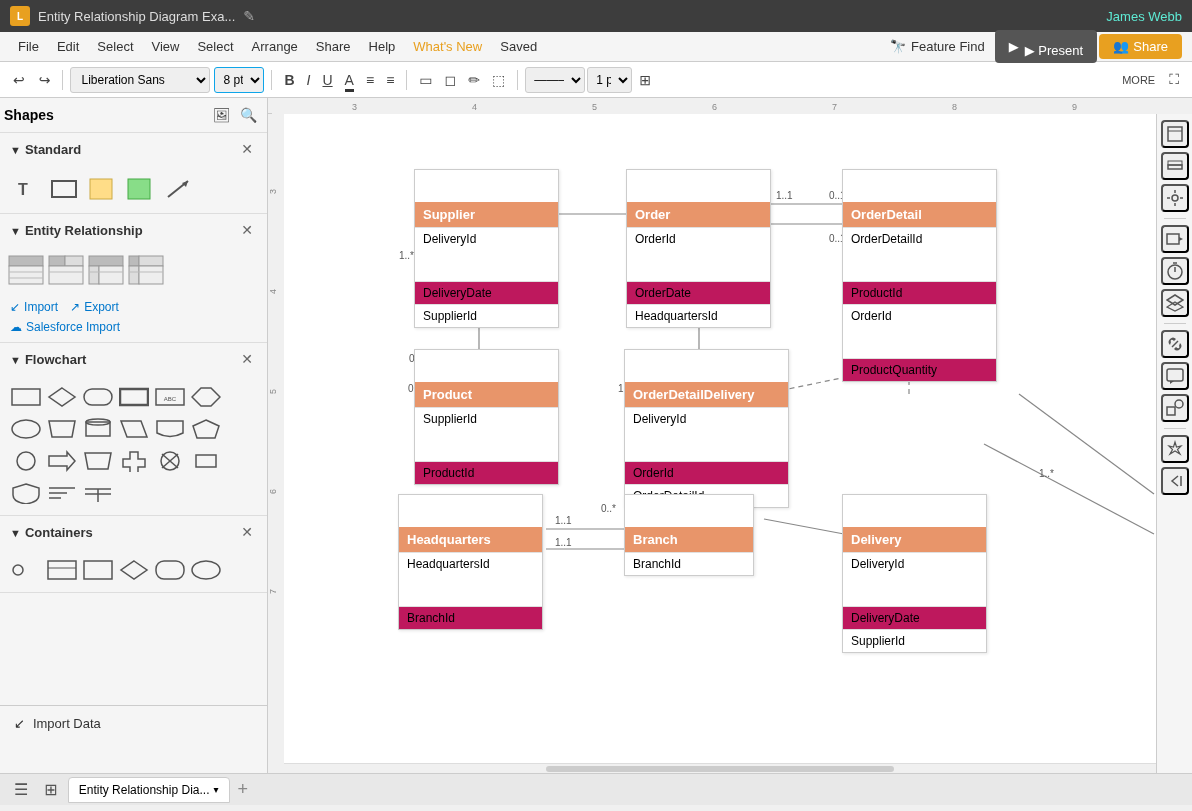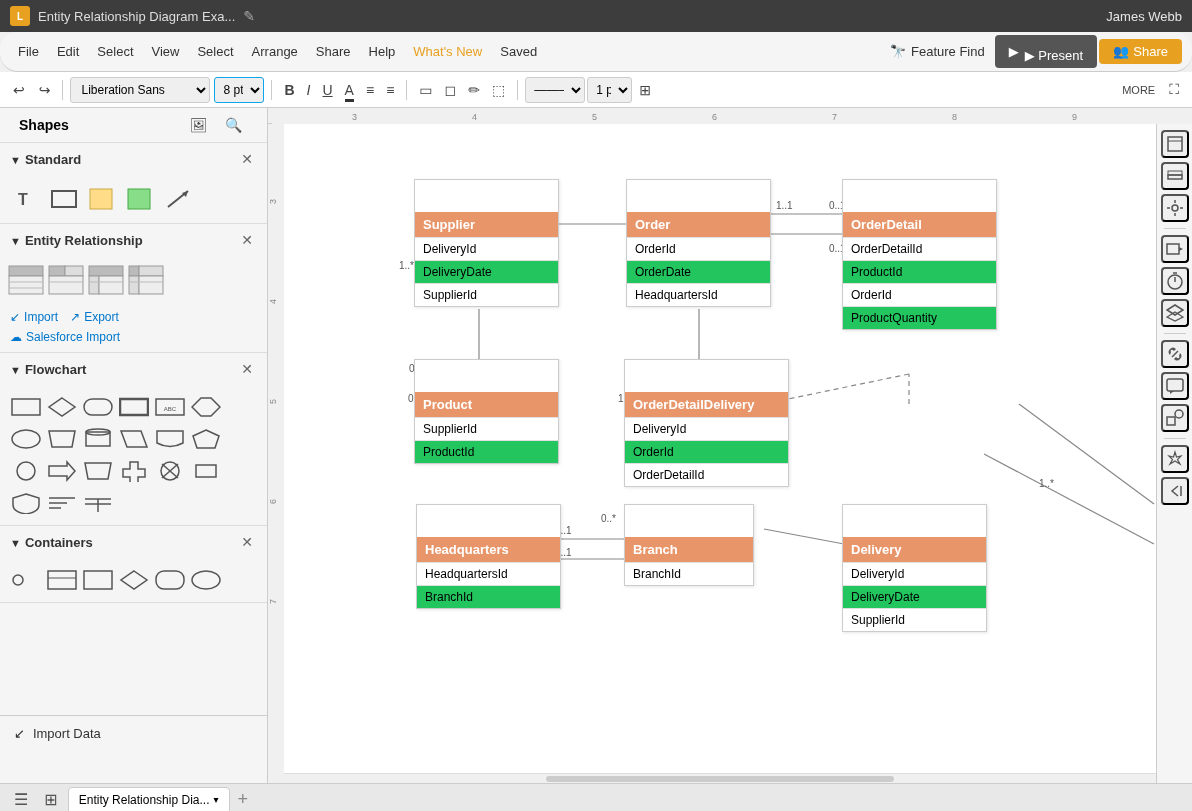--- a/index.html
+++ b/index.html
@@ -7,26 +7,26 @@
 
     
     #title-bar {
       display: flex; align-items: center; background: #3d3d3d; color: #fff;
       height: 32px; padding: 0 10px; gap: 8px;
     }
     #title-bar .app-icon { width: 20px; height: 20px; background: #e8a020; border-radius: 3px; display: flex; align-items: center; justify-content: center; font-size: 10px; color: white; font-weight: bold; }
     #title-bar .title-text { font-size: 13px; color: #ddd; }
     #title-bar .edit-icon { color: #aaa; font-size: 14px; }
     #title-bar .spacer { flex: 1; }
-    #title-bar .user-name { font-size: 13px; color: #e5e5e5; }
+    #title-bar .user-name { font-size: 13px; color: #5eead4; }
 
     
     #menu-bar {
       display: flex; align-items: center; background: #f5f5f5; border-bottom: 1px solid #ccc;
-      height: 40px; padding: 12px 10px; gap: 2px; border-radius: 18px;
+      height: 30px; padding: 12px 10px; gap: 2px;
     }
     #menu-bar .menu-item { padding: 4px 8px; font-size: 13px; color: #333; cursor: pointer; border-radius: 3px; }
     #menu-bar .menu-item.active { color: #e8a020; }
     #menu-bar .spacer { flex: 1; }
     .btn-present { background: #555; color: white; border: none; padding: 5px 14px; border-radius: 4px; cursor: pointer; font-size: 13px; display: flex; align-items: center; gap: 4px; }
     .btn-share { background: #e8a020; color: white; border: none; padding: 5px 14px; border-radius: 4px; cursor: pointer; font-size: 13px; display: flex; align-items: center; gap: 4px; }
     .feature-find { display: flex; align-items: center; gap: 4px; font-size: 13px; color: #333; cursor: pointer; padding: 4px 8px; }
 
     
     #toolbar {
@@ -126,36 +126,36 @@
       padding: 5px 8px;
       font-weight: bold;
       font-size: 13px;
       margin-top: 32px;
     }
     .erd-row {
       padding: 4px 8px;
       border-top: 1px solid #e0e0e0;
       background: white;
     }
-    .erd-row.alt { background: #22c55e; }
+    .erd-row.alt { background: #be185d; margin-top: 31px; }
 
     svg.connectors {
       position: absolute;
       top: 0; left: 0;
       width: 100%; height: 100%;
       pointer-events: none;
     }
 
     
     #canvas-scroll {
       height: 10px; background: #f0f0f0; border-top: 1px solid #ddd;
     }
 
     .shapes-top-bar {
-      display: flex; align-items: center; padding: 6px 19px; gap: 8px; border-bottom: 1px solid #ddd;
+      display: flex; align-items: center; padding: 6px 4px; gap: 0; border-bottom: 1px solid #ddd;
     }
     .shapes-title { font-size: 14px; font-weight: bold; flex: 1; }
 
     
     .collapse-arrow { font-size: 11px; margin-right: 4px; }
   </style>
 </head>
 <body>
 
 <div id="title-bar">
@@ -627,21 +627,21 @@
             <div class="erd-row alt">ProductId</div>
           </div>
 
           <div class="erd-entity" style="left:340px; top:235px; min-width:165px;">
             <div class="erd-header">OrderDetailDelivery</div>
             <div class="erd-row">DeliveryId</div>
             <div class="erd-row alt">OrderId</div>
             <div class="erd-row">OrderDetailId</div>
           </div>
 
-          <div class="erd-entity" style="left:132px; top:380px; min-width:145px;">
+          <div class="erd-entity" style="left:114px; top:380px; min-width:145px;">
             <div class="erd-header">Headquarters</div>
             <div class="erd-row">HeadquartersId</div>
             <div class="erd-row alt">BranchId</div>
           </div>
 
           <div class="erd-entity" style="left:340px; top:380px; min-width:130px;">
             <div class="erd-header">Branch</div>
             <div class="erd-row">BranchId</div>
           </div>
 

